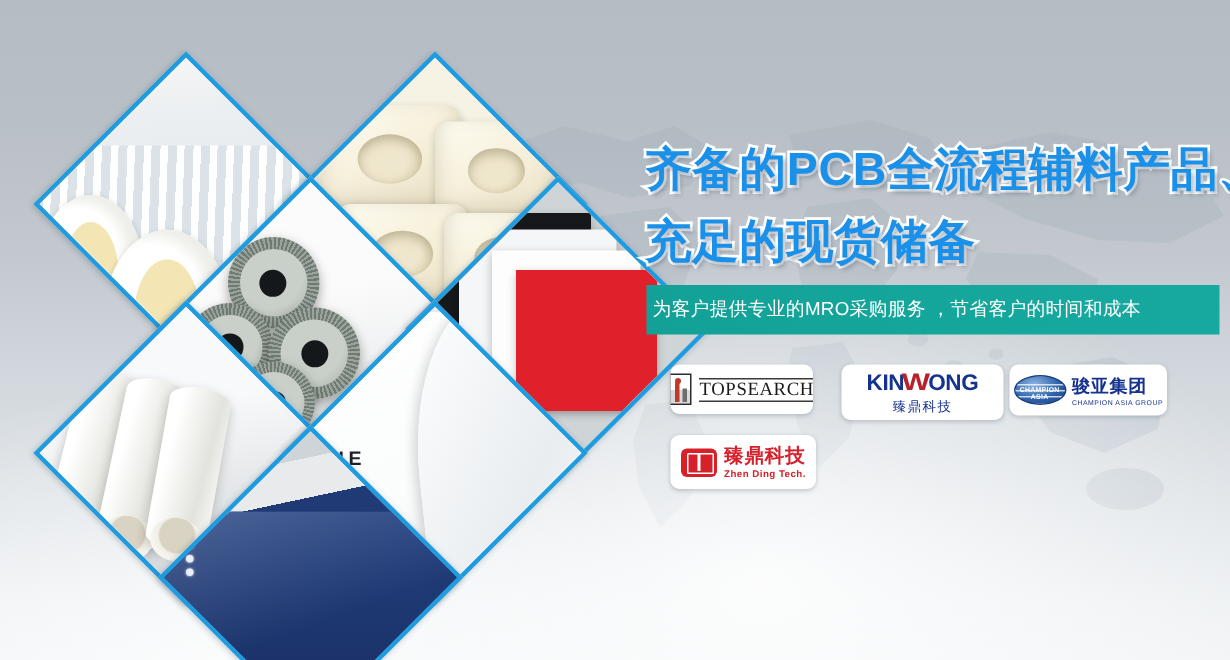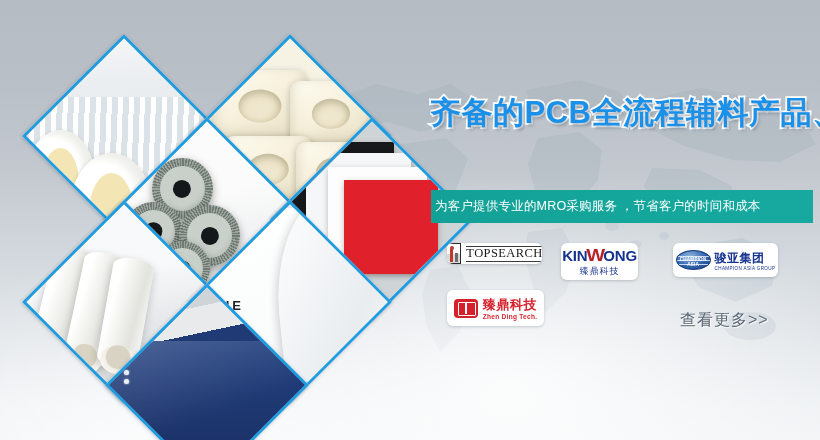--- a/index.html
+++ b/index.html
@@ -198,22 +198,22 @@
 
   
   .logo-chip {
     position: absolute;
     background: #ffffff;
     border-radius: 6px;
     box-shadow: 0 1px 3px rgba(70,85,100,.28);
     display: flex; align-items: center; justify-content: center;
     overflow: hidden;
   }
-  #logo-topsearch { left: 22px;  top: 243px; width: 95px;  height: 21px; }
-  #logo-kinwong   { left: 136px; top: 243px; width: 77px;  height: 37px; }
+  #logo-topsearch { left: 22px;  top: 243px; width: 95px;  height: 33px; }
+  #logo-kinwong   { left: 136px; top: 243px; width: 108px;  height: 37px; }
   #logo-champion  { left: 248px; top: 243px; width: 105px; height: 34px; }
   #logo-zhending  { left: 22px;  top: 290px; width: 97px;  height: 36px; }
 
   
   .ts-wrap{ display:flex; align-items:center; gap:5px; }
   .ts-mark{
     position:relative; width:15px; height:21px;
     background: linear-gradient(to bottom,#ffffff 0 52%, #d7d9db 52% 100%);
     border:1.4px solid #2b2b2b;
   }
@@ -391,20 +391,21 @@
             <i></i>
             <i></i>
           </div>
       </div>
     </div>
   </div>
 
   <div id="copy">
 
     <div id="headline1" class="headline">齐备的PCB全流程辅料产品、</div>
+    <div id="headline2" class="headline">充足的现货储备</div>
 
     <div id="subbar">
       <span class="txt">为客户提供专业的MRO采购服务 ，节省客户的时间和成本</span>
     </div>
 
     <div id="logo-topsearch" class="logo-chip">
       <div class="ts-wrap">
         <span class="ts-mark">
           <span class="dot"></span>
             <span class="bar"></span>
@@ -443,15 +444,14 @@
           <i class="ring" style="top:74%"></i>
           <span class="lbl">CHAMPION ASIA</span>
         </span>
         <span class="ca-txt">
           <span class="ca-cn">骏亚集团</span>
           <span class="ca-en" style="display:block">CHAMPION ASIA GROUP</span>
         </span>
       </div>
     </div>
 
-    <div id="view-more">查看更多&gt;&gt;</div>
   </div>
 </div>
 
 </body></html>

